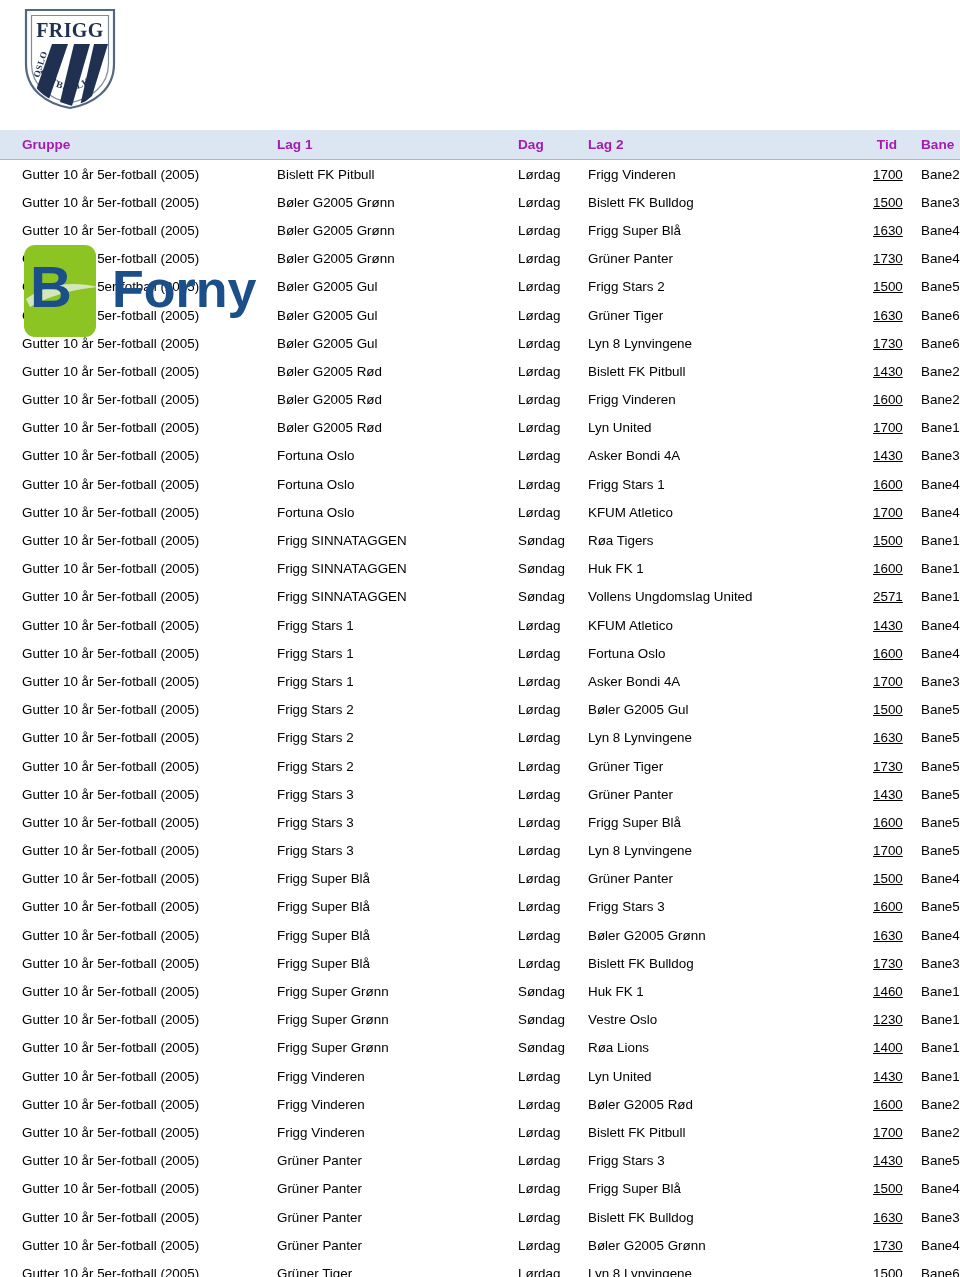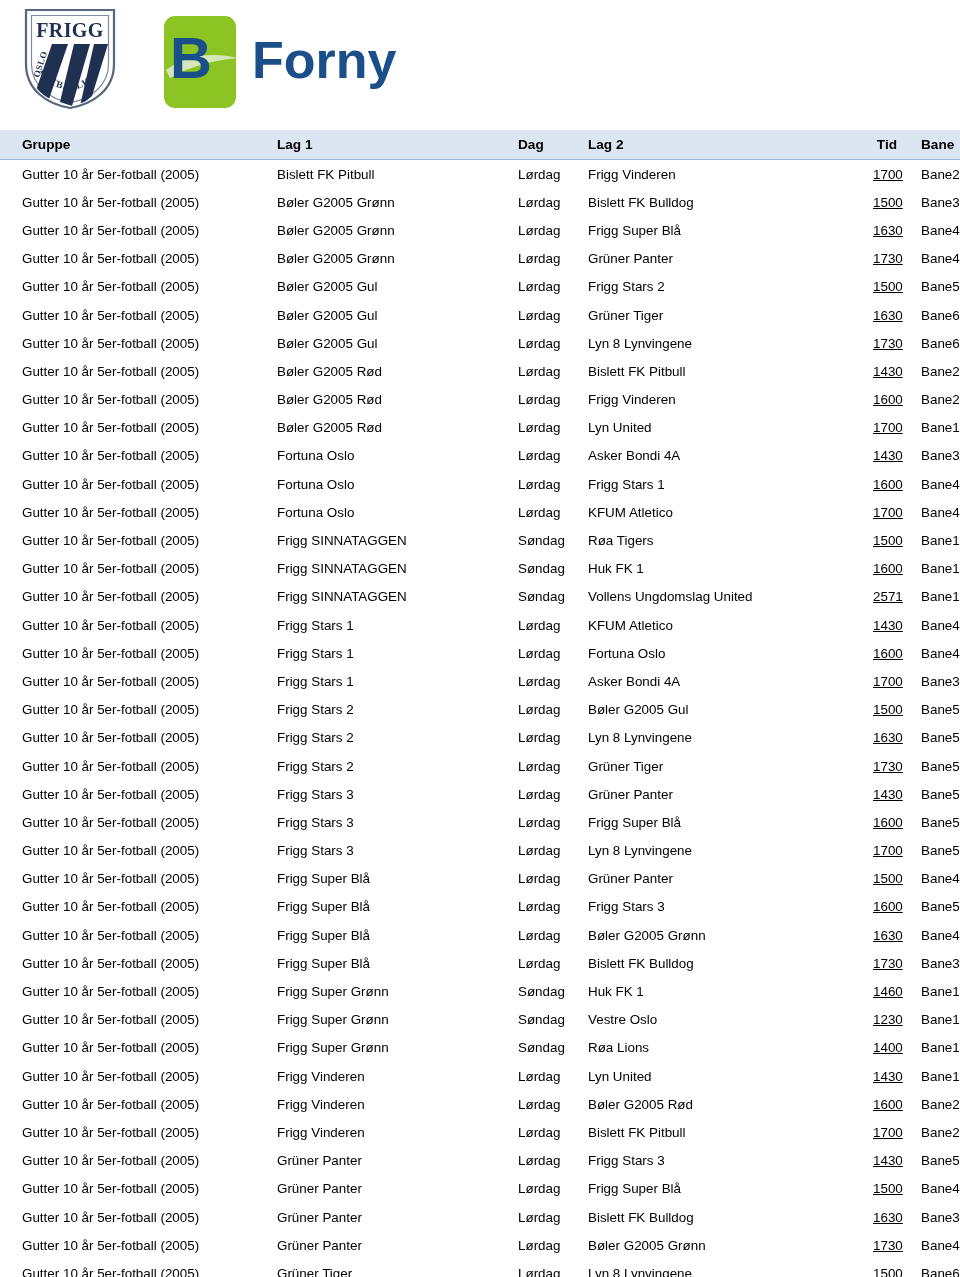--- a/index.html
+++ b/index.html
@@ -20,20 +20,21 @@
     height: 1277px;
     box-sizing: border-box;
   }
 
   
   .header {
     position: relative;
     height: 130px;
     display: flex;
     align-items: flex-start;
+    flex-direction: column;
   }
   .crest-wrap {
     width: 140px;
     padding-top: 6px;
     display: flex;
     justify-content: center;
     flex: 0 0 140px;
   }
   .crest { display: block; }
 
@@ -80,21 +81,21 @@
   .table col.c-lag1   { width: 241px; }
   .table col.c-dag    { width: 70px;  }
   .table col.c-lag2   { width: 285px; }
   .table col.c-tid    { width: 48px;  }
   .table col.c-bane   { width: 39px;  }
 
   thead th {
     background: #dce6f2;
     font-weight: bold;
     font-size: 13.6px;
-    color: #000000;
+    color: #a21caf;
     padding: 7px 0 7px 0;
     text-align: left;
     border-bottom: 1px solid #9cb9d6;
     white-space: nowrap;
   }
   thead th.h-gruppe { padding-left: 22px; }
   thead th.h-tid { text-align: right; padding-right: 24px; }
   thead th.h-bane { text-align: left; padding-left: 0; }
 
   tbody td {

